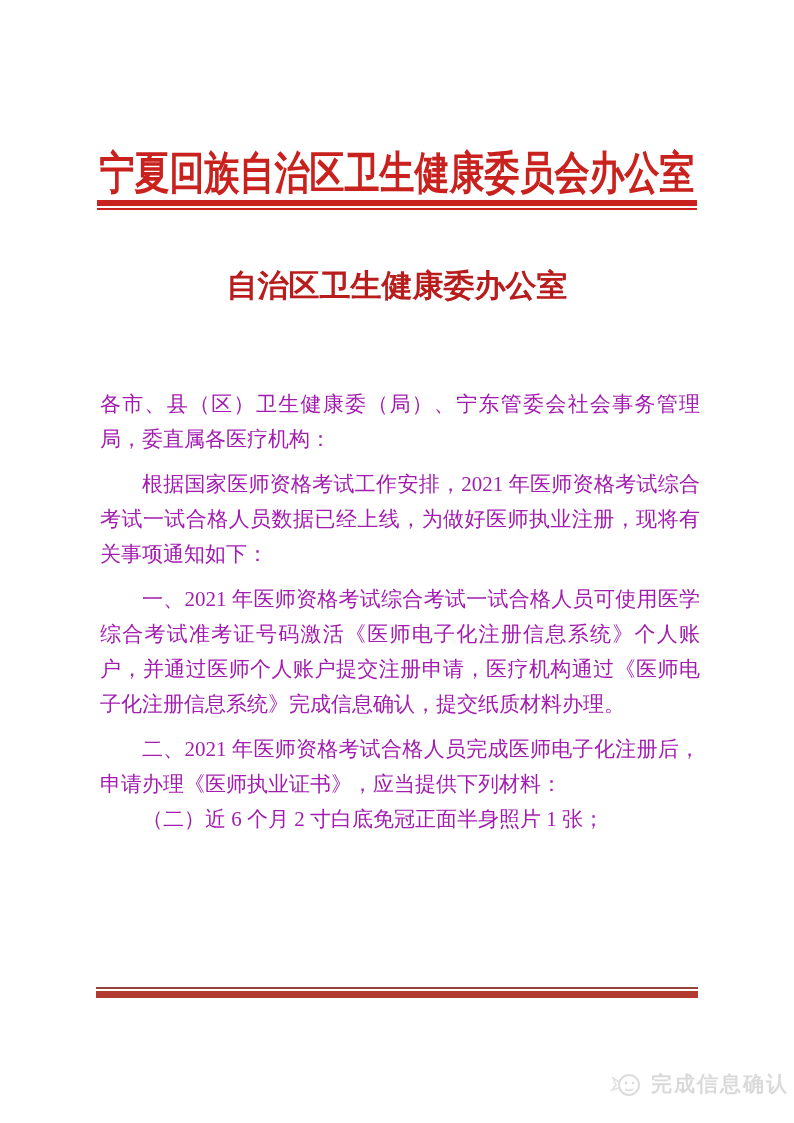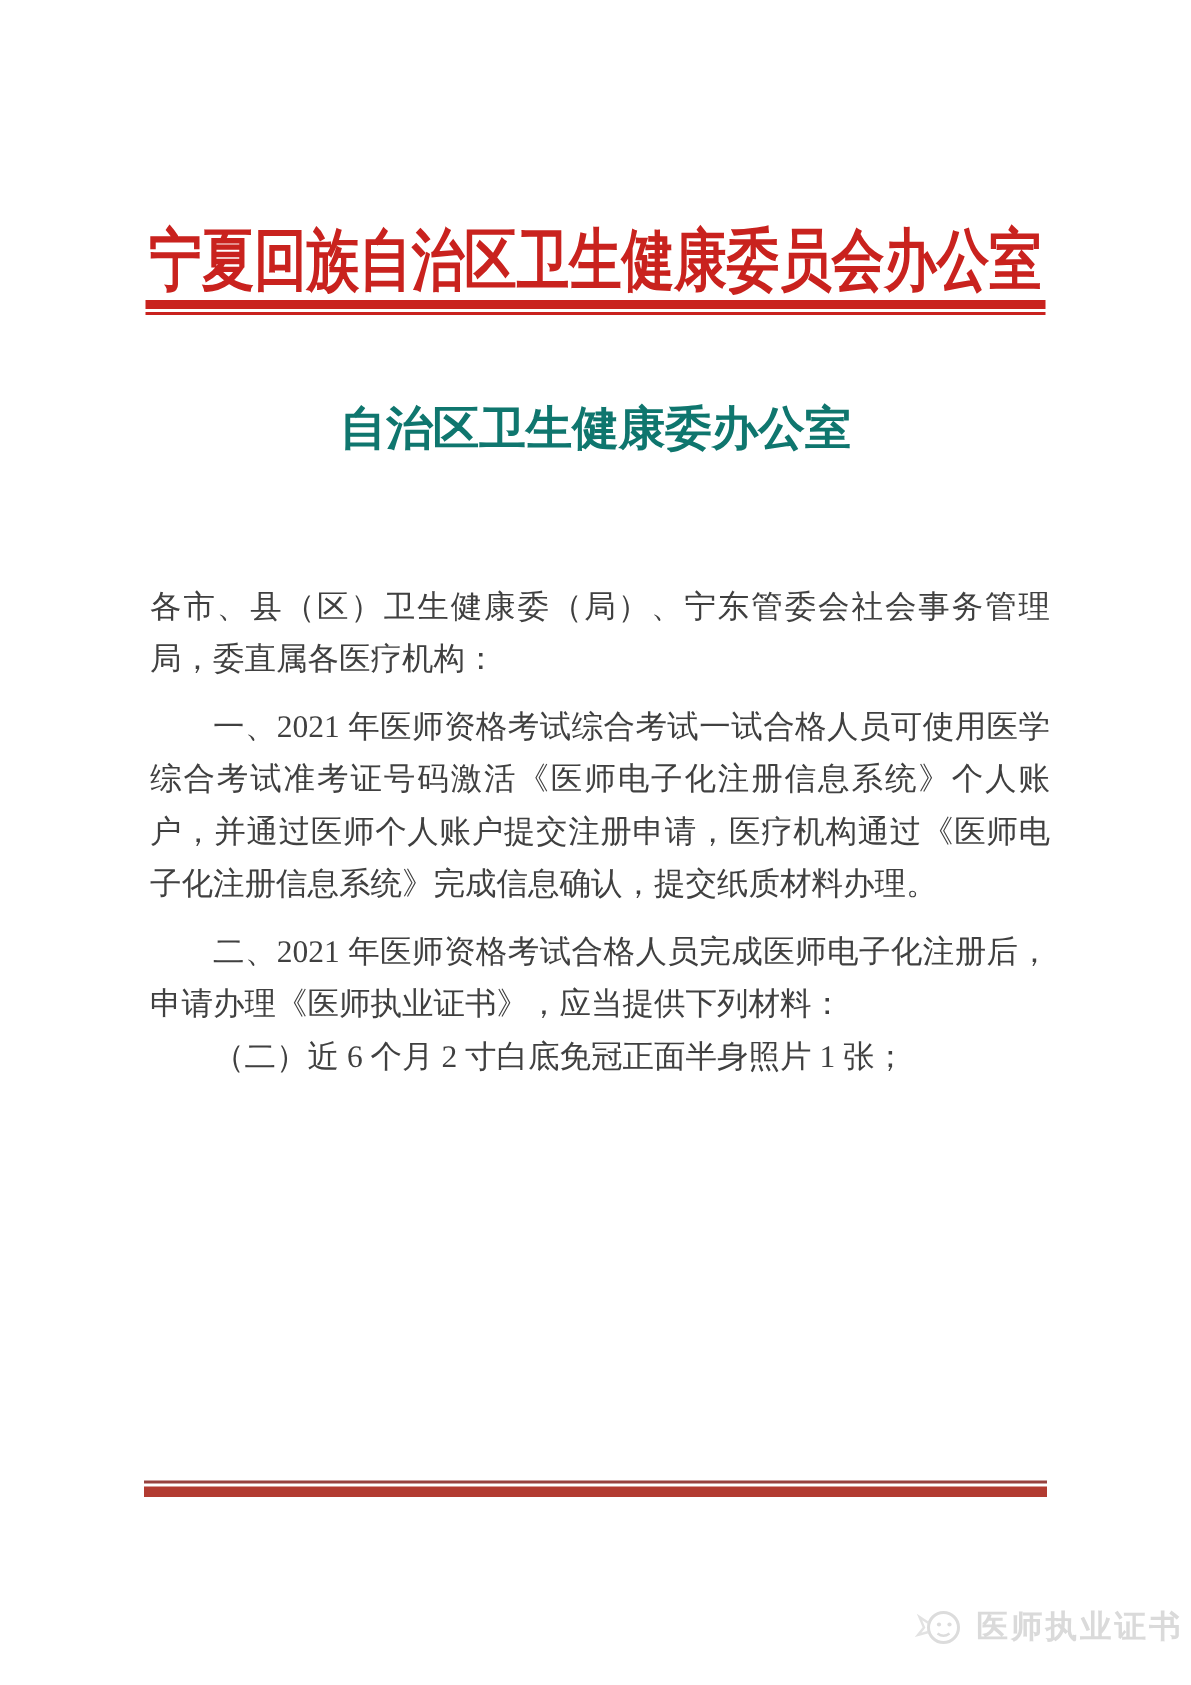--- a/index.html
+++ b/index.html
@@ -31,31 +31,31 @@
   }
   .masthead-rule { position: absolute; left: 97px; width: 600px; top: 200px; }
   .masthead-rule .thick { height: 6px; background: #c9221e; }
   .masthead-rule .thin  { height: 2px; background: #c9221e; margin-top: 2px; }
 
   
   .doc-title {
     position: absolute;
     top: 260px; left: 0; width: 794px;
     text-align: center;
-    color: #0f766e;
+    color: #b91c1c;
     font-weight: bold;
     font-size: 31px;
     line-height: 52px;
   }
 
   
   .doc-body {
     position: absolute;
     top: 387px; left: 100px; width: 600px;
-    color: #404040;
+    color: #a21caf;
     font-size: 21px;
     line-height: 35px;
     text-align: justify;
   }
   .doc-body p { margin: 0; }
   .doc-body p.indent { text-indent: 2em; }
   .doc-body p.spaced { margin-top: 10px; }
 
   
   .footer-rule { position: absolute; left: 96px; width: 602px; top: 987px; }
@@ -90,34 +90,35 @@
     <div class="thick"></div>
     <div class="thin"></div>
   </div>
 
   <div class="doc-title">
     <div>自治区卫生健康委办公室</div>
   </div>
 
   <div class="doc-body">
     <p>各市、县（区）卫生健康委（局）、宁东管委会社会事务管理局，委直属各医疗机构：</p>
+    <p class="indent spaced">根据国家医师资格考试工作安排，2021 年医师资格考试综合考试一试合格人员数据已经上线，为做好医师执业注册，现将有关事项通知如下：</p>
     <p class="indent spaced">一、2021 年医师资格考试综合考试一试合格人员可使用医学综合考试准考证号码激活《医师电子化注册信息系统》个人账户，并通过医师个人账户提交注册申请，医疗机构通过《医师电子化注册信息系统》完成信息确认，提交纸质材料办理。</p>
     <p class="indent spaced">二、2021 年医师资格考试合格人员完成医师电子化注册后，申请办理《医师执业证书》，应当提供下列材料：</p>
     <p class="indent">（二）近 6 个月 2 寸白底免冠正面半身照片 1 张；</p>
   </div>
 
   <div class="footer-rule">
     <div class="thin"></div>
     <div class="thick"></div>
   </div>
 
   <div class="watermark">
     <svg class="wm-icon" viewBox="0 0 32 32">
       <circle cx="19" cy="17" r="10" fill="none" stroke="#dcdcdc" stroke-width="2"></circle>
       <path d="M9 14 L3 10 L6 17 L2 22 L9 20" fill="none" stroke="#e2e2e2" stroke-width="1.6"></path>
       <circle cx="16" cy="15" r="1.4" fill="#dcdcdc"></circle>
       <circle cx="23" cy="15" r="1.4" fill="#dcdcdc"></circle>
       <path d="M15 21 q4 3 8 0" fill="none" stroke="#dcdcdc" stroke-width="1.6"></path>
     </svg>
-    <span class="wm-label">医师执业证书</span>
+    <span class="wm-label">完成信息确认</span>
   </div>
 
 </div>
 
 </body></html>

